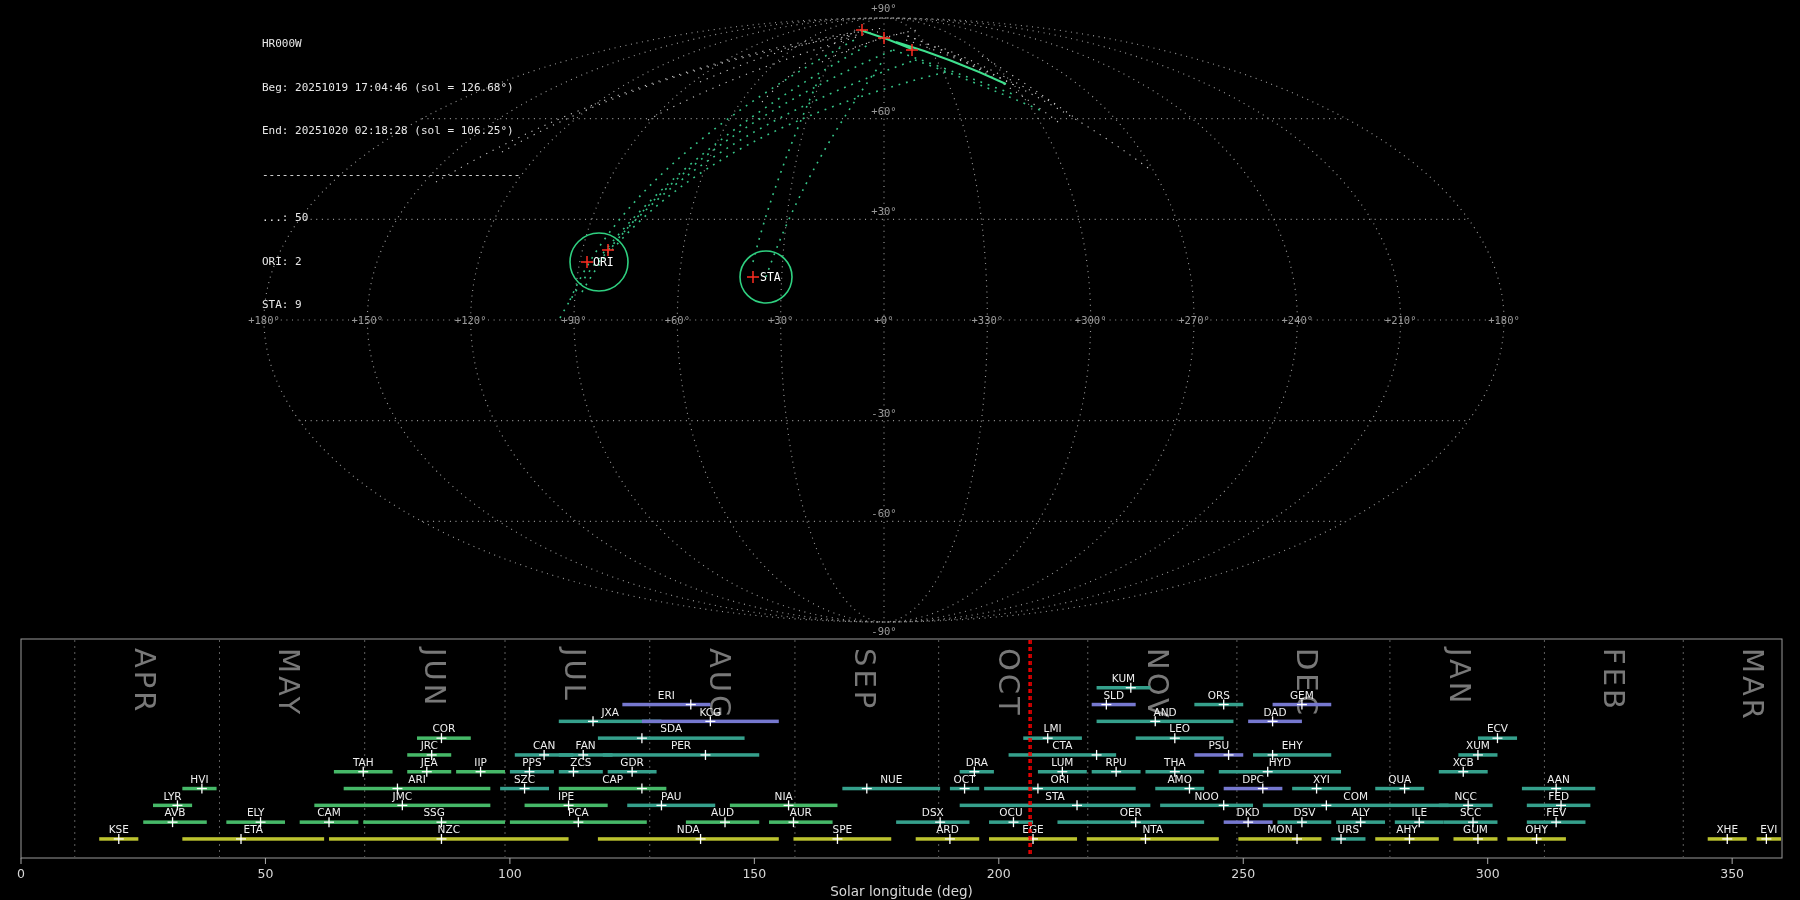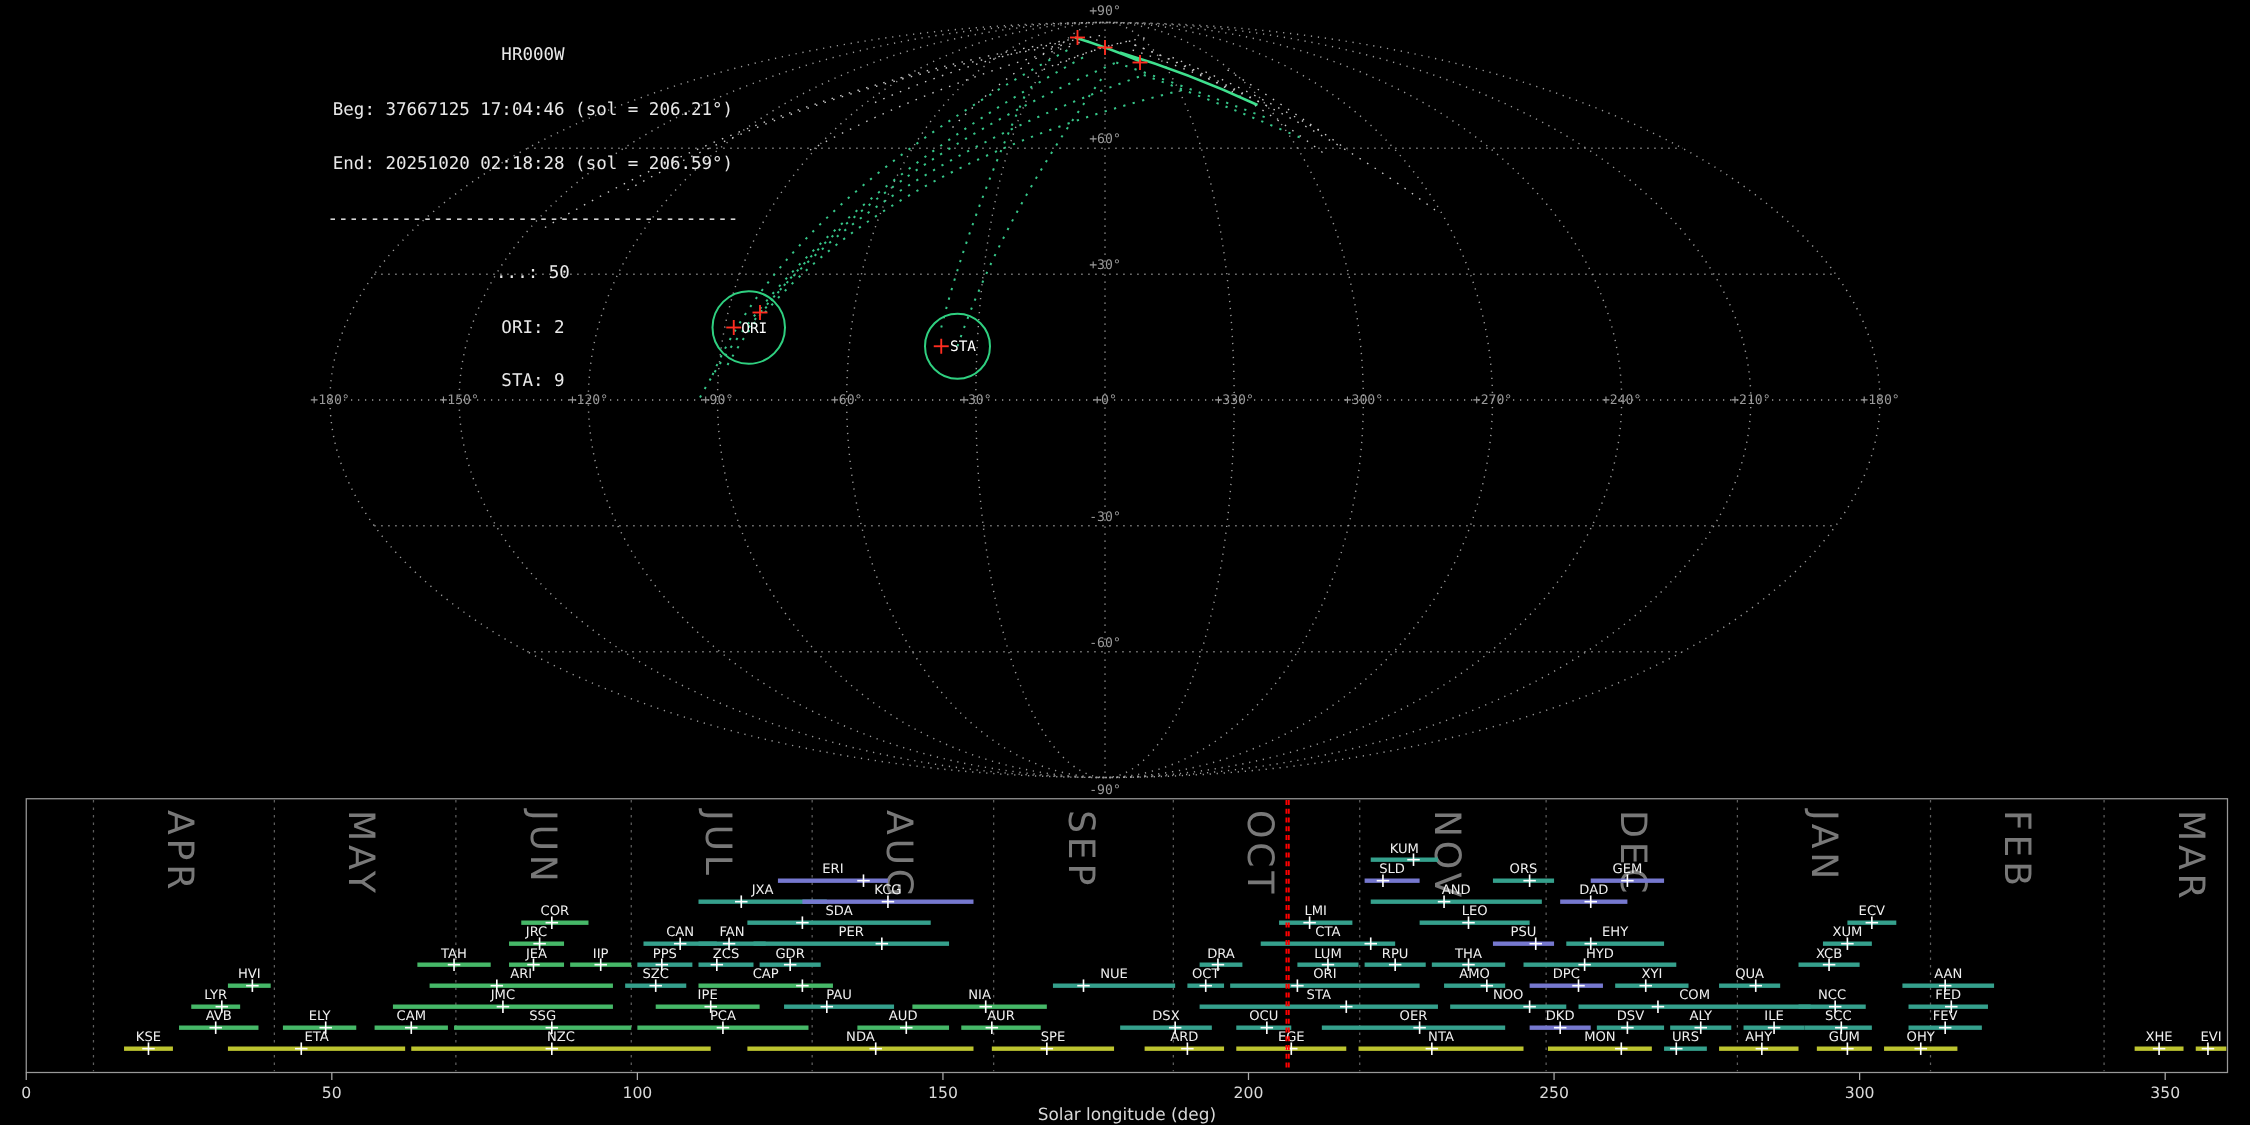--- a/index.html
+++ b/index.html
@@ -1,19 +1,19 @@
 <!DOCTYPE html>
 <html><head>
 <meta charset="utf-8">
 <style>
   html,body{margin:0;padding:0;background:#000;}
   .stage{position:relative;width:1800px;height:900px;background:#000;overflow:hidden;
          font-family:"DejaVu Sans",sans-serif;}
   .hdr{position:absolute;left:262px;top:8px;color:#e8e8e8;
-       font-family:"DejaVu Sans Mono",monospace;font-size:14px;line-height:14.5px;white-space:pre;text-align:center;}
+       font-family:"DejaVu Sans Mono",monospace;font-size:11px;line-height:14.5px;white-space:pre;}
   svg{position:absolute;left:0;top:0;}
 </style>
 </head>
 <body>
 
 <div class="stage">
   <svg id="skymap" width="1800" height="900">
       <ellipse fill="none" stroke="#9a9a9a" stroke-width="1.15" stroke-dasharray="1 4.6" cx="884" cy="320" rx="620" ry="302"></ellipse>
       <ellipse fill="none" stroke="#9a9a9a" stroke-width="1.15" stroke-dasharray="1 4.6" cx="884" cy="320" rx="103.33333333333333" ry="302"></ellipse>
       <ellipse fill="none" stroke="#9a9a9a" stroke-width="1.15" stroke-dasharray="1 4.6" cx="884" cy="320" rx="206.66666666666666" ry="302"></ellipse>
@@ -474,20 +474,20 @@
       <line x1="1727.2610000000002" y1="833.95" x2="1727.2610000000002" y2="843.95" stroke="#ffffff" stroke-width="1.3"></line>
       <rect x="1756.595" y="837.2" width="24.445000000000164" height="3.5" fill="#bcc32f"></rect>
       <text x="1768.8175" y="833.2" text-anchor="middle" font-size="10.5" fill="#efefef" font-family="&quot;DejaVu Sans&quot;, sans-serif">EVI</text>
       <line x1="1761.373" y1="838.95" x2="1771.373" y2="838.95" stroke="#ffffff" stroke-width="1.3"></line>
       <line x1="1766.373" y1="833.95" x2="1766.373" y2="843.95" stroke="#ffffff" stroke-width="1.3"></line>
       <line x1="1029.1606900000002" y1="640" x2="1029.1606900000002" y2="857" stroke="#ff0000" stroke-width="1.5" stroke-dasharray="4 3"></line>
       <line x1="1031.01851" y1="640" x2="1031.01851" y2="857" stroke="#ff0000" stroke-width="1.5" stroke-dasharray="4 3"></line>
     </svg>
   <div class="hdr">
     <div>HR000W</div>
-    <div>Beg: 37667125 17:04:46 (sol = 206.21°)</div>
-    <div>End: 20251020 02:18:28 (sol = 206.59°)</div>
+    <div>Beg: 20251019 17:04:46 (sol = 126.68°)</div>
+    <div>End: 20251020 02:18:28 (sol = 106.25°)</div>
     <div>---------------------------------------</div>
     <div>...: 50</div>
     <div>ORI: 2</div>
     <div>STA: 9</div>
   </div>
 </div>
 
 </body></html>

